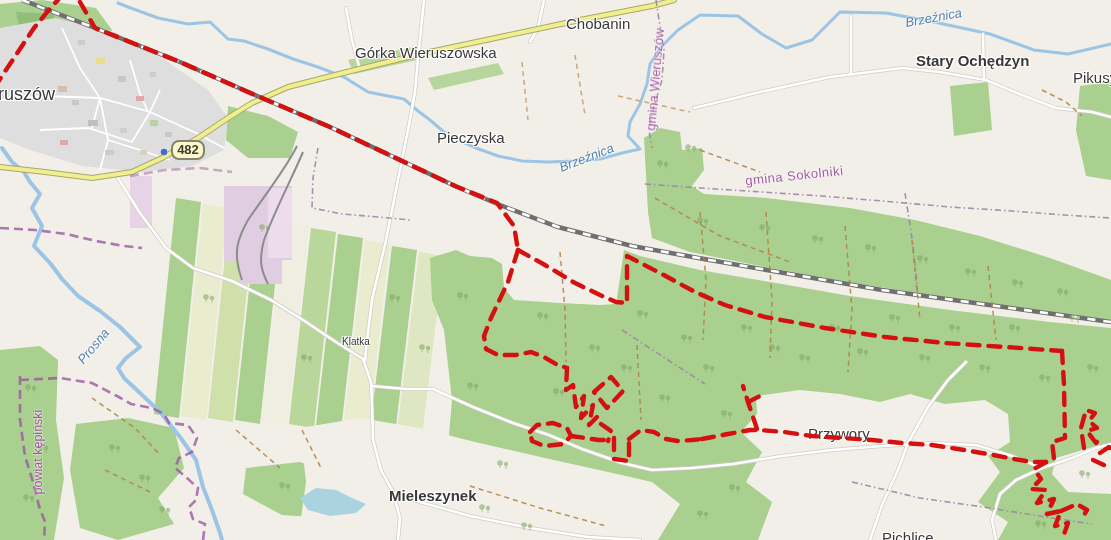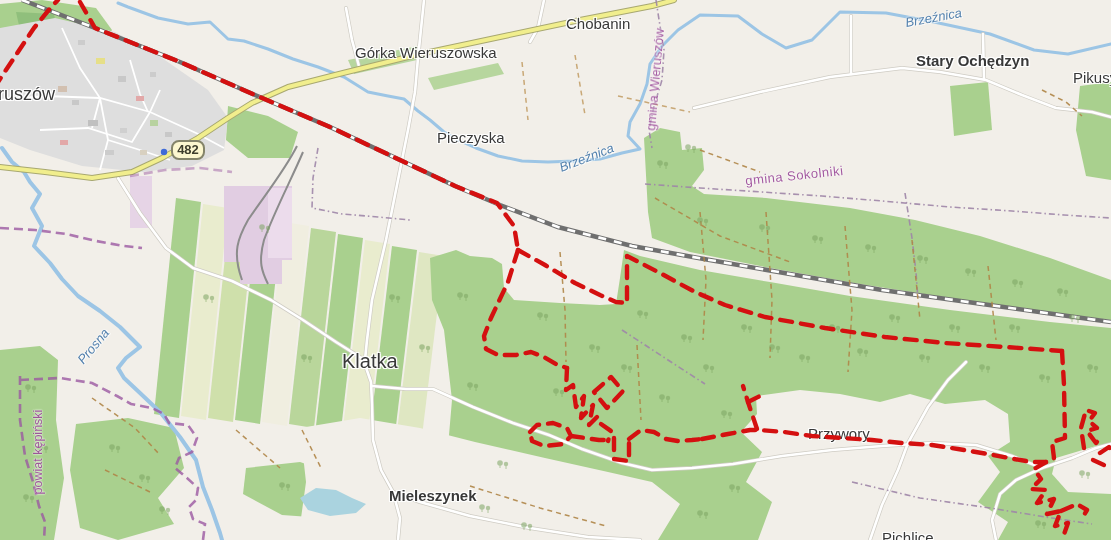--- a/index.html
+++ b/index.html
@@ -246,21 +246,21 @@
     <circle cx="164" cy="152" r="3.2" fill="#3f6cd8"></circle>
   </svg>
 
   <div>
     <div class="lbl lbl-big" style="left:-33px;top:84px;">Wieruszów</div>
     <div class="lbl" style="left:355px;top:28px;margin-top:16px;">Górka Wieruszowska</div>
     <div class="lbl" style="left:546px;top:15px;padding-left:20px;">Chobanin</div>
     <div class="lbl" style="left:437px;top:129px;text-align:center;">Pieczyska</div>
     <div class="lbl" style="left:916px;top:52px;font-weight:bold;">Stary Ochędzyn</div>
     <div class="lbl" style="left:1073px;top:69px;">Pikusy</div>
-    <div class="lbl" style="left:342px;top:350px;font-size:20px;">Klatka</div>
+    <div class="lbl" style="left:342px;top:336px;font-size:10px;">Klatka</div>
     <div class="lbl" style="left:389px;top:487px;font-weight:bold;">Mieleszynek</div>
     <div class="lbl" style="left:808px;top:425px;">Przywory</div>
     <div class="lbl" style="left:882px;top:529px;">Pichlice</div>
 
     <div class="albl rot" style="left:599px;top:72px;width:112px;text-align:center;transform:rotate(-85deg);">gmina Wieruszów</div>
     <div class="albl rot" style="left:745px;top:168px;transform:rotate(-6deg);letter-spacing:.5px;">gmina Sokolniki</div>
     <div class="albl rot" style="left:-17px;top:445px;width:110px;text-align:center;transform:rotate(-90deg);font-size:12.5px;">powiat kępiński</div>
 
     <div class="wlbl rot" style="left:905px;top:10px;transform:rotate(-10deg);">Brzeźnica</div>
     <div class="wlbl rot" style="left:558px;top:150px;transform:rotate(-21deg);">Brzeźnica</div>

